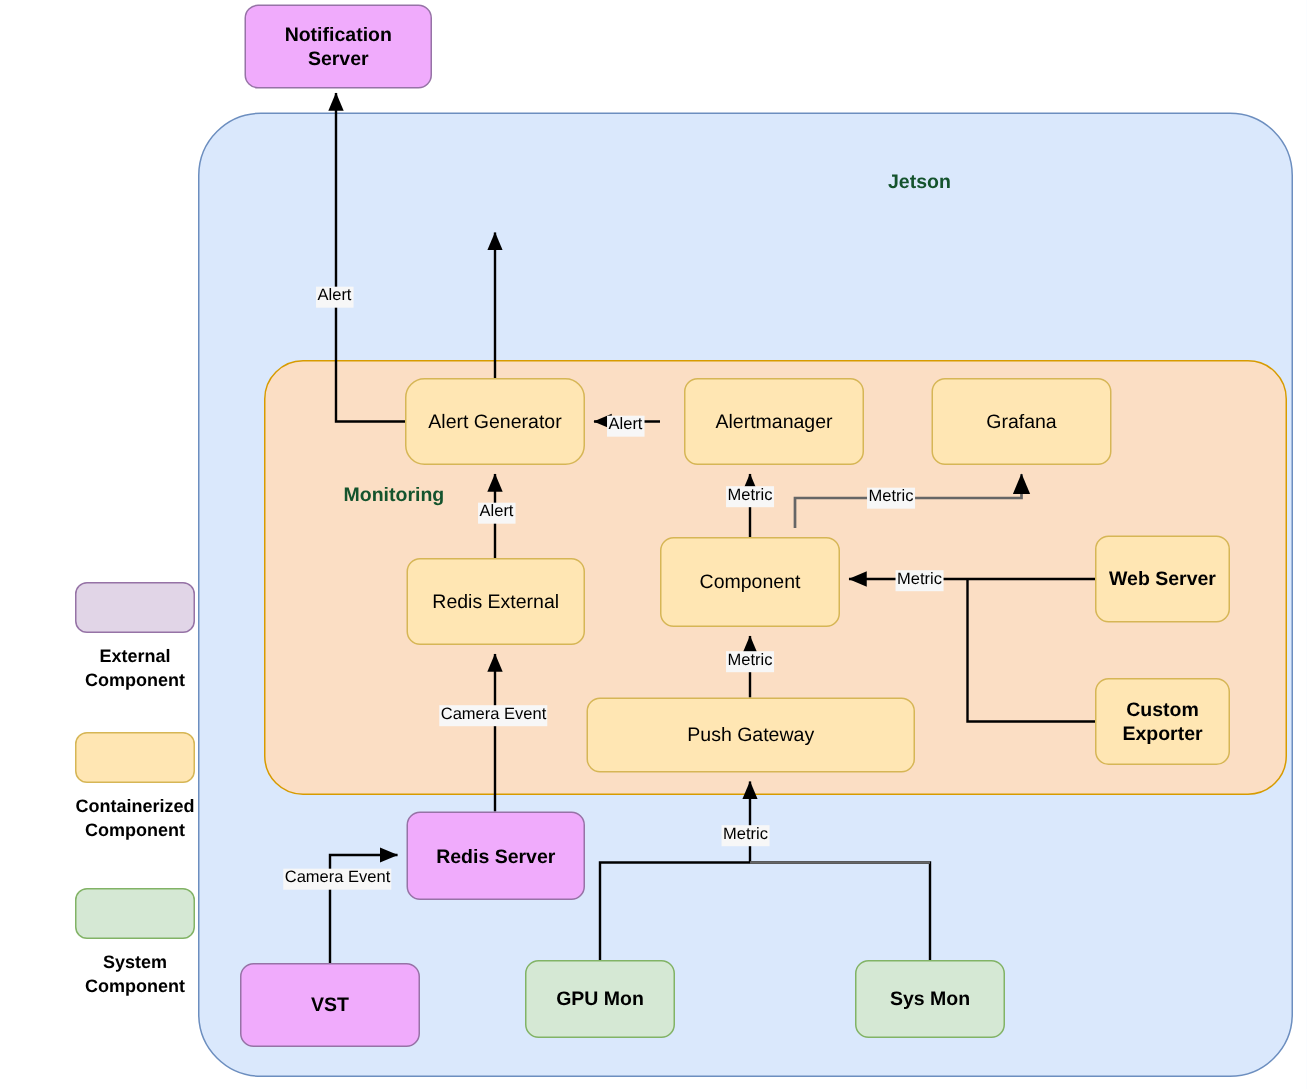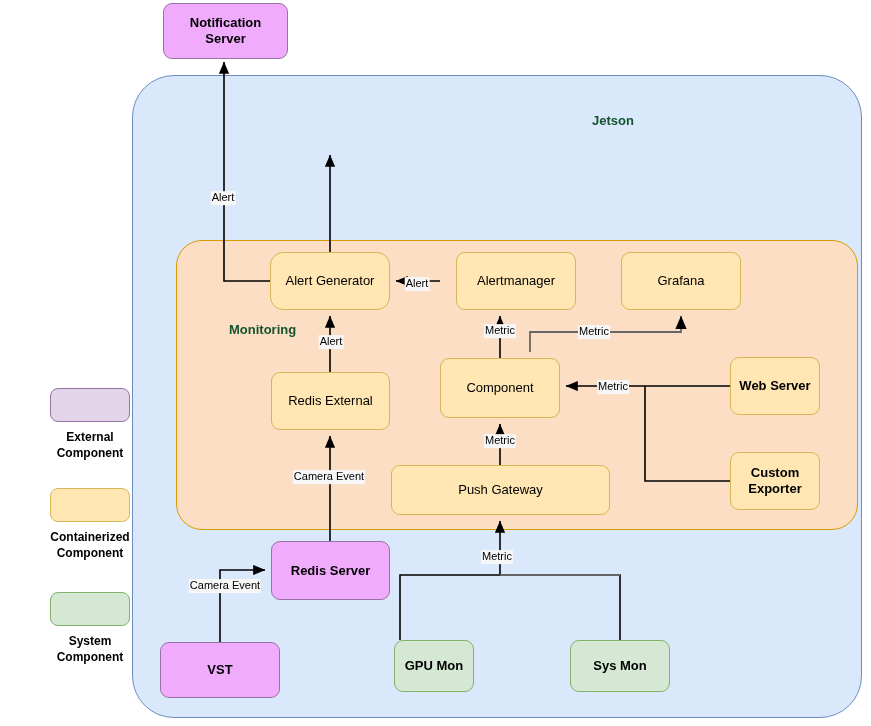--- a/index.html
+++ b/index.html
@@ -218,21 +218,21 @@
   </div>
 
   <div class="node external" style="left:271px; top:541px; width:119px; height:59px;">
     <span>Redis Server</span>
   </div>
 
   <div class="node external" style="left:160px; top:642px; width:120px; height:56px;justify-content:center;">
     <span>VST</span>
   </div>
 
-  <div class="node system" style="left:350px; top:640px; width:80px; height:52px;margin-left:44px;">
+  <div class="node system" style="left:350px; top:640px; width:100px; height:52px;">
     <span>GPU Mon</span>
   </div>
 
   <div class="node system" style="left:570px; top:640px; width:100px; height:52px;">
     <span>Sys Mon</span>
   </div>
 
   <div class="edge-label" style="left:223px; top:198px;">Alert</div>
   <div class="edge-label" style="left:417px; top:284px;">Alert</div>
   <div class="edge-label" style="left:331px; top:342px;">Alert</div>

